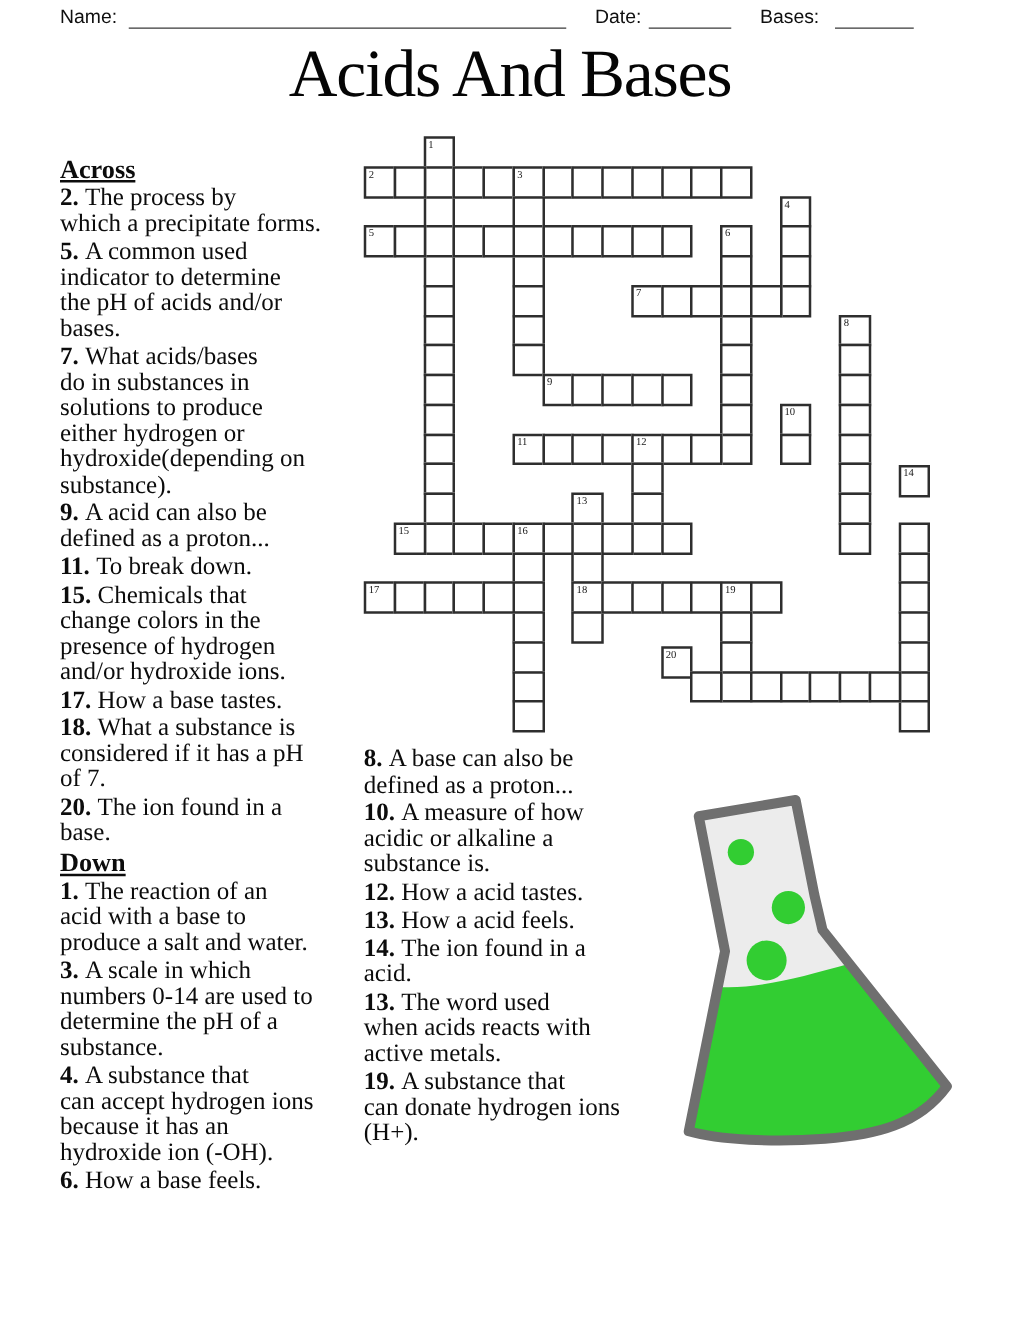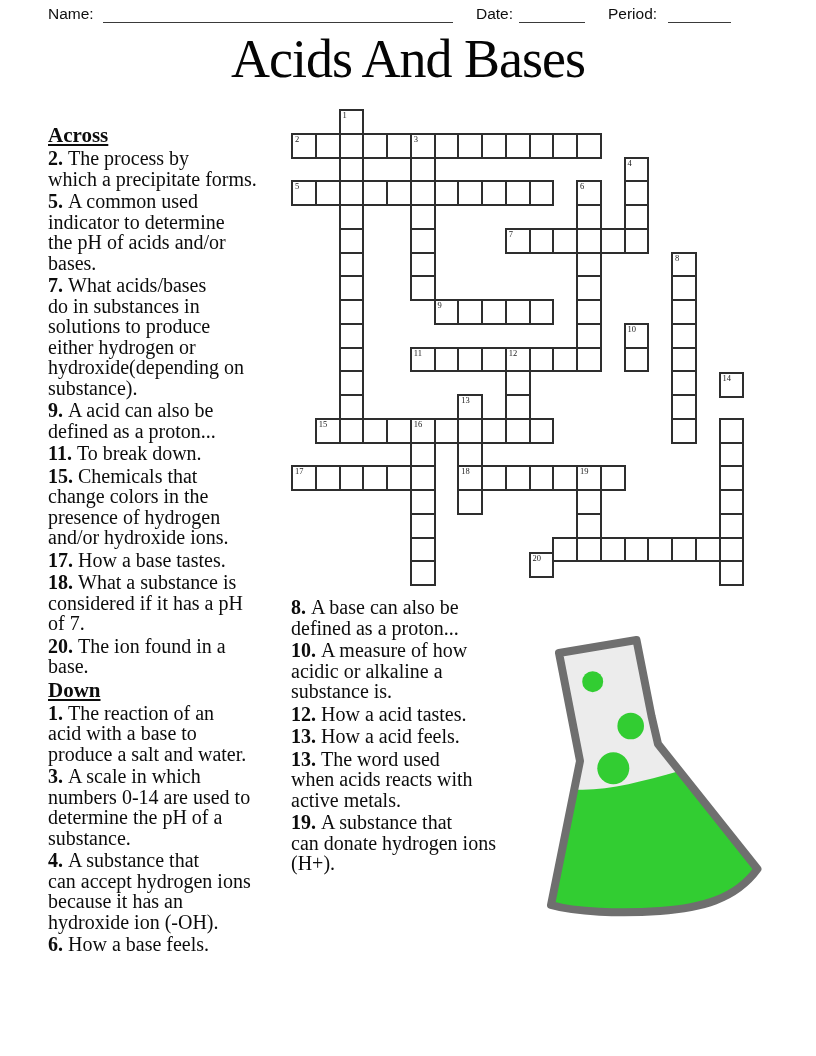--- a/index.html
+++ b/index.html
@@ -46,21 +46,21 @@
   
   #flask-svg{position:absolute;left:535px;top:625px;}
 </style>
 </head>
 <body>
 
 <span class="hdr-label" style="left:48px">Name:</span>
 <span class="blank-line" style="left:103px;width:350px"></span>
 <span class="hdr-label" style="left:476px">Date:</span>
 <span class="blank-line" style="left:519px;width:66px"></span>
-<span class="hdr-label" style="left:608px">Period:</span>
+<span class="hdr-label" style="left:608px">Bases:</span>
 <span class="blank-line" style="left:668px;width:63px"></span>
 
 <div class="title">Acids And Bases</div>
 
 <div id="grid">
     <div class="cw-cell" style="left: 338.5px; top: 109px; width: 25.75px; height: 25.75px;">
       <span class="cw-num">1</span>
     </div>
     <div class="cw-cell" style="left: 338.5px; top: 132.75px; width: 25.75px; height: 25.75px;"></div>
     <div class="cw-cell" style="left: 338.5px; top: 156.5px; width: 25.75px; height: 25.75px;"></div>
@@ -212,21 +212,21 @@
     <div class="cw-cell" style="left: 504.75px; top: 465.25px; width: 25.75px; height: 25.75px;"></div>
     <div class="cw-cell" style="left: 528.5px; top: 465.25px; width: 25.75px; height: 25.75px;"></div>
     <div class="cw-cell" style="left: 552.25px; top: 465.25px; width: 25.75px; height: 25.75px;"></div>
     <div class="cw-cell" style="left: 576px; top: 465.25px; width: 25.75px; height: 25.75px;">
       <span class="cw-num">19</span>
     </div>
     <div class="cw-cell" style="left: 599.75px; top: 465.25px; width: 25.75px; height: 25.75px;"></div>
     <div class="cw-cell" style="left: 576px; top: 489px; width: 25.75px; height: 25.75px;"></div>
     <div class="cw-cell" style="left: 576px; top: 512.75px; width: 25.75px; height: 25.75px;"></div>
     <div class="cw-cell" style="left: 576px; top: 536.5px; width: 25.75px; height: 25.75px;"></div>
-    <div class="cw-cell" style="left: 528.5px; top: 552px; width: 25.75px; height: 25.75px;">
+    <div class="cw-cell" style="left: 528.5px; top: 517px; width: 25.75px; height: 25.75px;">
       <span class="cw-num">20</span>
     </div>
     <div class="cw-cell" style="left: 552.25px; top: 536.5px; width: 25.75px; height: 25.75px;"></div>
     <div class="cw-cell" style="left: 599.75px; top: 536.5px; width: 25.75px; height: 25.75px;"></div>
     <div class="cw-cell" style="left: 623.5px; top: 536.5px; width: 25.75px; height: 25.75px;"></div>
     <div class="cw-cell" style="left: 647.25px; top: 536.5px; width: 25.75px; height: 25.75px;"></div>
     <div class="cw-cell" style="left: 671px; top: 536.5px; width: 25.75px; height: 25.75px;"></div>
     <div class="cw-cell" style="left: 694.75px; top: 536.5px; width: 25.75px; height: 25.75px;"></div>
   </div>
 
@@ -278,20 +278,22 @@
 
 <div class="clue-col" id="clues-mid">
   <div id="down-list-right">
       <p class="clue"><b class="clue-num">8.</b><span class="clue-text">A base can also be
 defined as a proton...</span></p>
       <p class="clue"><b class="clue-num">10.</b><span class="clue-text">A measure of how
 acidic or alkaline a
 substance is.</span></p>
       <p class="clue"><b class="clue-num">12.</b><span class="clue-text">How a acid tastes.</span></p>
       <p class="clue"><b class="clue-num">13.</b><span class="clue-text">How a acid feels.</span></p>
+      <p class="clue"><b class="clue-num">14.</b><span class="clue-text">The ion found in a
+acid.</span></p>
       <p class="clue"><b class="clue-num">13.</b><span class="clue-text">The word used
 when acids reacts with
 active metals.</span></p>
       <p class="clue"><b class="clue-num">19.</b><span class="clue-text">A substance that
 can donate hydrogen ions
 (H+).</span></p>
     </div>
 </div>
 
 <svg id="flask-svg" width="235" height="295" viewBox="535 625 235 295">

